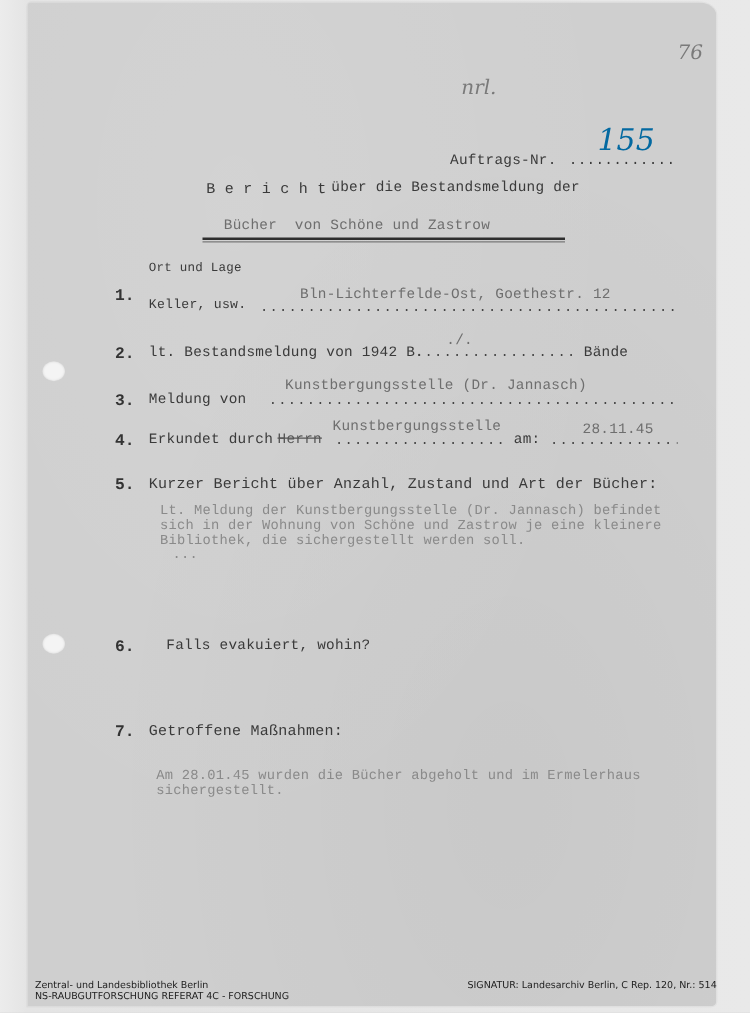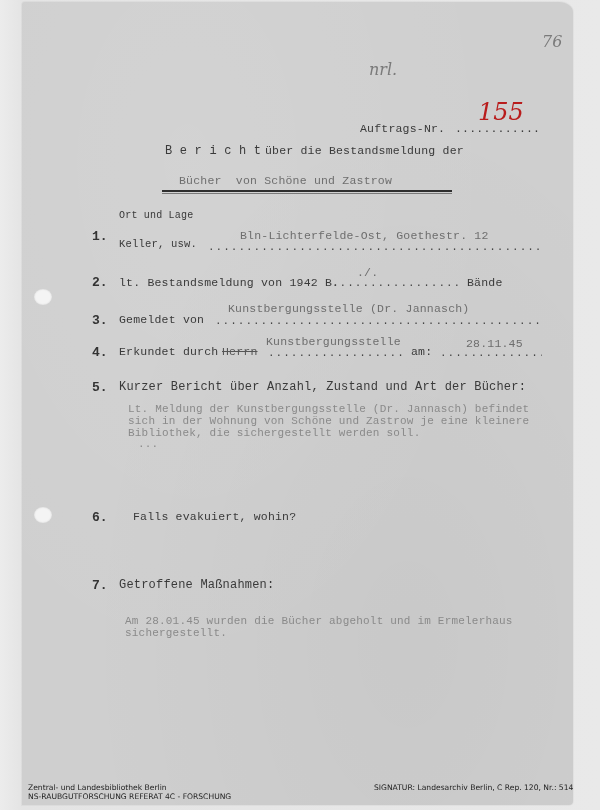--- a/index.html
+++ b/index.html
@@ -46,21 +46,21 @@
 
 <div class="backdrop"></div>
 
 <div class="page">
   <div class="hole" style="left:12px; top:287px;"></div>
   <div class="hole" style="left:12px; top:505px;"></div>
 </div>
 
 <div class="hand" style="left:542px; top:32px; font-size:16px;">76</div>
 <div class="hand" style="left:369px; top:60px; font-size:16px;">nrl.</div>
-<div class="hand" style="left:478px; top:98px; font-size:24px; color:#b91c1c;">155</div>
+<div class="hand" style="left:478px; top:98px; font-size:24px; color:#0369a1;">155</div>
 
 <div class="t" style="left:360px; top:122px;">Auftrags-Nr.</div>
 <div class="t" style="left:455px; top:122px;">............</div>
 
 <div class="t" style="left:165px; top:144px; font-size:12px;text-align:right;">B e r i c h t</div>
 <div class="t" style="left:265px; top:144px; font-size:11.5px;">über die Bestandsmeldung der</div>
 
 <div class="t fill" style="left:179px; top:174px;">Bücher  von Schöne und Zastrow</div>
 <div class="rule" style="left:162px; top:190px; width:290px;"></div>
 <div class="rule2" style="left:162px; top:193px; width:290px;"></div>
@@ -71,21 +71,21 @@
 <div class="t fill" style="left:240px; top:229px;">Bln-Lichterfelde-Ost, Goethestr. 12</div>
 <div class="dots" style="left:208px; top:241px; width:334px;">..................................................................</div>
 
 <div class="num" style="left:92px; top:275px;">2.</div>
 <div class="t" style="left:119px; top:276px;">lt. Bestandsmeldung von 1942 B.</div>
 <div class="dots" style="left:332px; top:277px; width:128px;">..............................</div>
 <div class="t fill" style="left:357px; top:266px;">./.</div>
 <div class="t" style="left:467px; top:276px;">Bände</div>
 
 <div class="num" style="left:92px; top:313px;">3.</div>
-<div class="t" style="left:119px; top:313px;">Gemeldet von</div>
+<div class="t" style="left:119px; top:313px;">Meldung von</div>
 <div class="t fill" style="left:228px; top:302px;">Kunstbergungsstelle (Dr. Jannasch)</div>
 <div class="dots" style="left:215px; top:315px; width:327px;">..................................................................</div>
 
 <div class="num" style="left:92px; top:345px;">4.</div>
 <div class="t" style="left:119px; top:345px;">Erkundet durch</div>
 <div class="t strike" style="left:222px; top:345px;">Herrn</div>
 <div class="t fill" style="left:266px; top:335px;">Kunstbergungsstelle</div>
 <div class="dots" style="left:268px; top:347px; width:134px;">..............................</div>
 <div class="t" style="left:411px; top:345px;">am:</div>
 <div class="t fill" style="left:466px; top:337px;">28.11.45</div>

